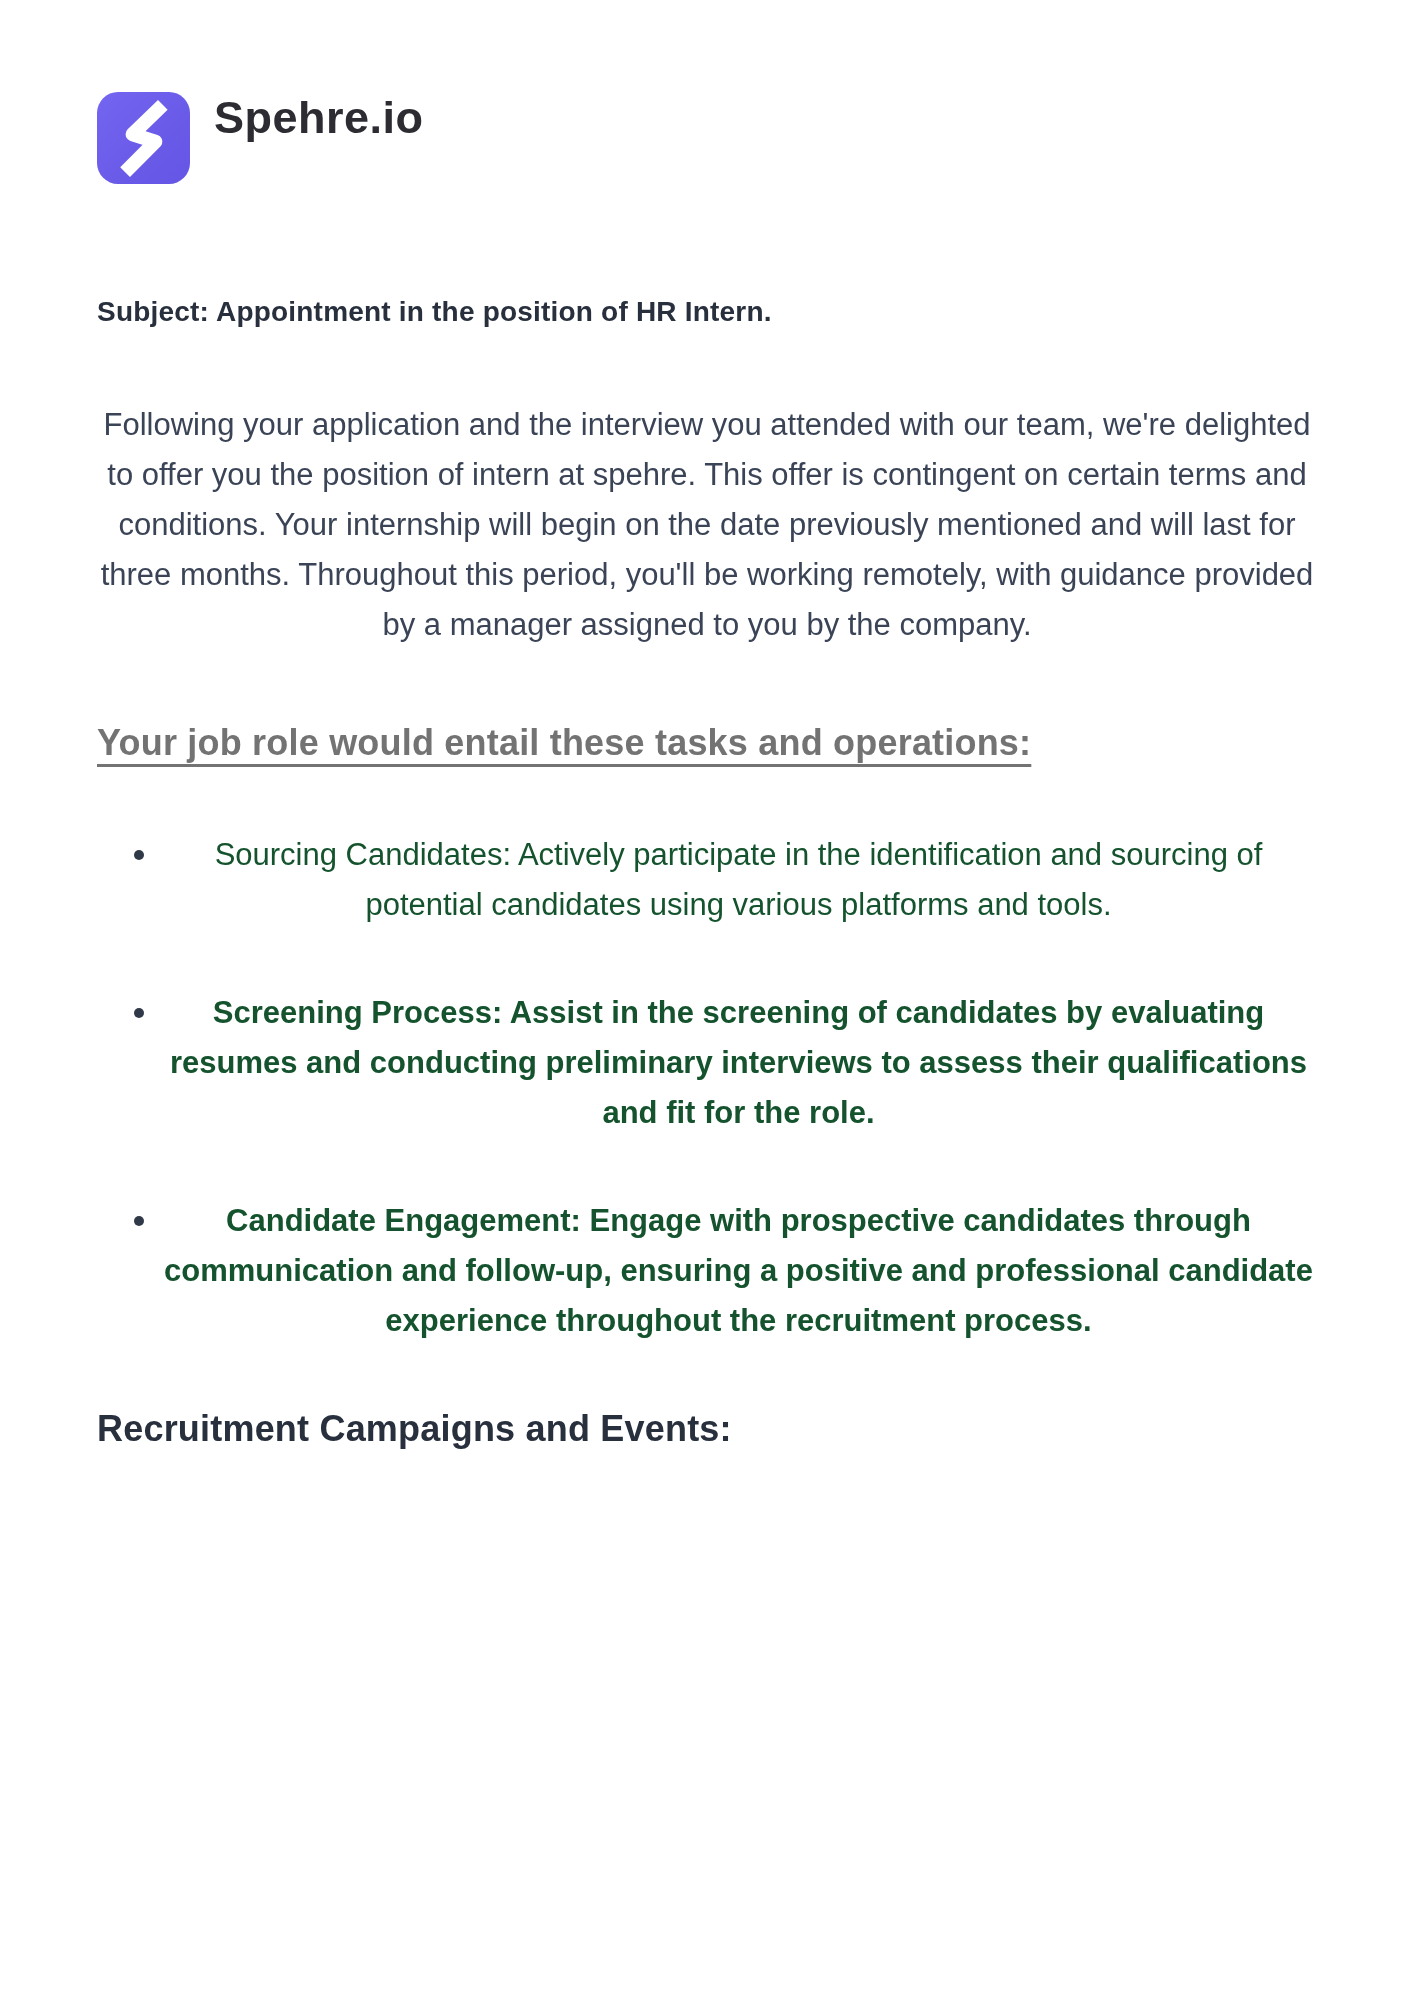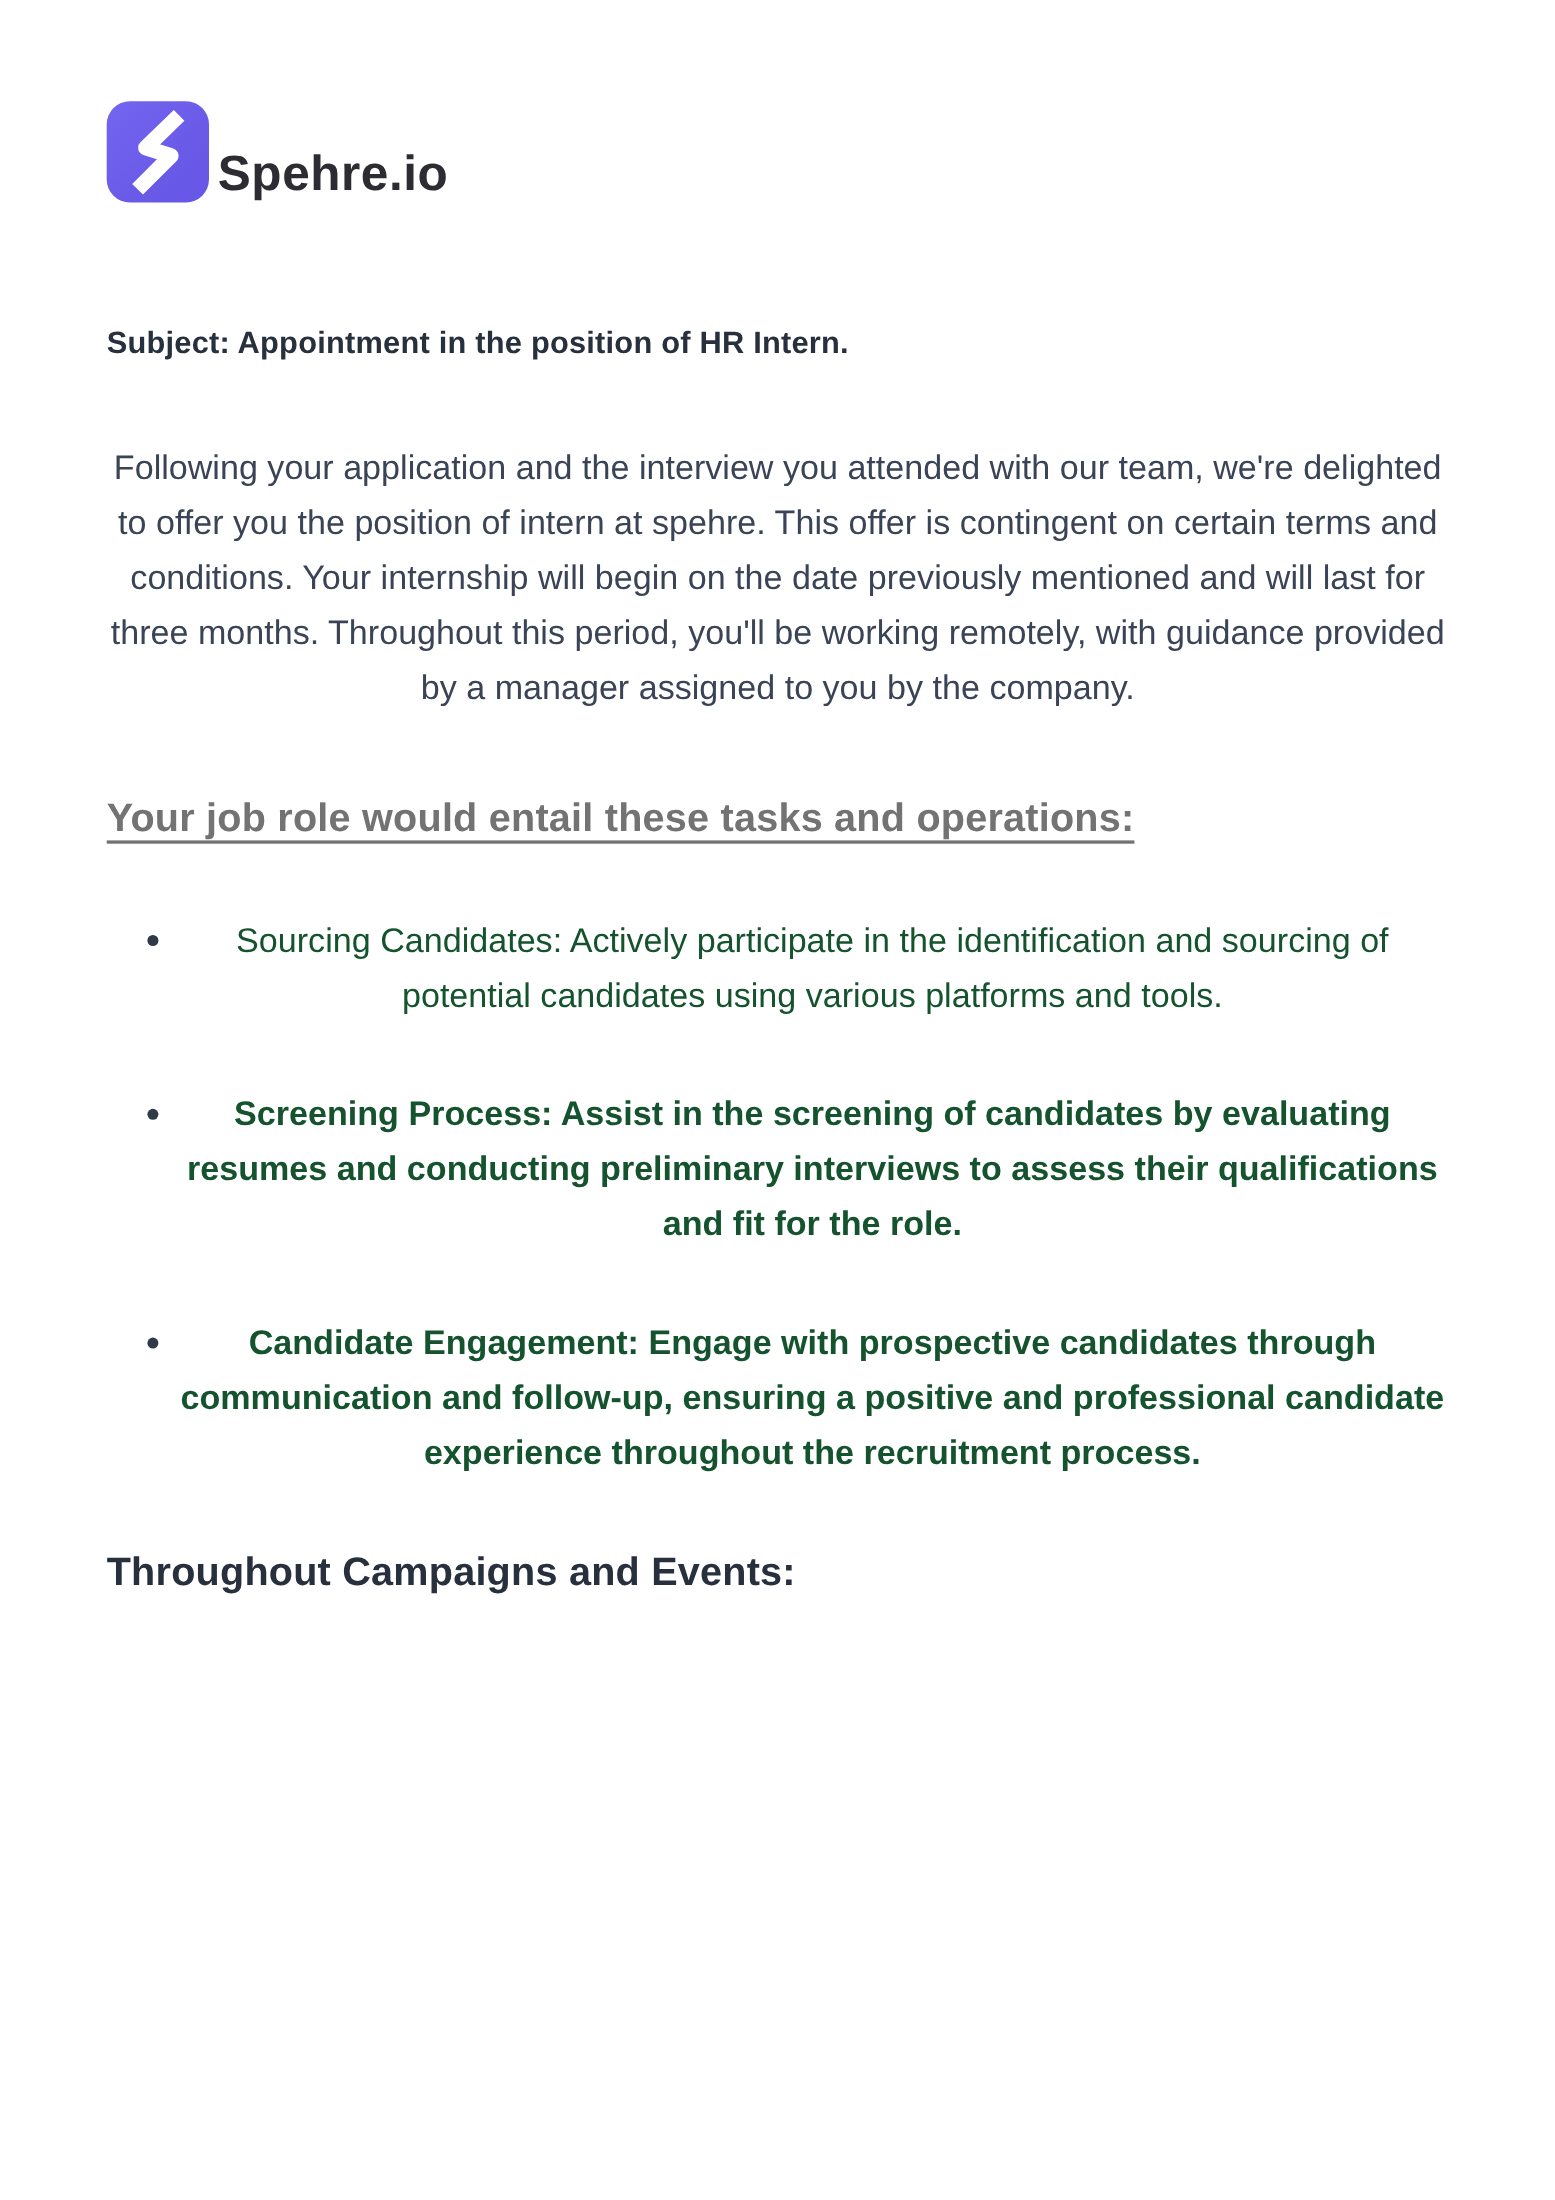--- a/index.html
+++ b/index.html
@@ -15,22 +15,22 @@
     overflow: hidden;
   }
   main.letter {
     padding: 92px 97px 0 97px;
     box-sizing: border-box;
   }
 
   
   .brand {
     display: flex;
-    align-items: flex-end;
-    gap: 8px;
+    align-items: flex-start;
+    gap: 24px;
     margin-bottom: 112px;
   }
   .logo-box {
     width: 93px;
     height: 92px;
     border-radius: 21px;
     background: linear-gradient(135deg, #7466f1 0%, #6a5ae8 60%, #6556e6 100%);
     display: flex;
     align-items: center;
     justify-content: center;
@@ -152,15 +152,15 @@
     <li>
       <span class="bullet-dot"></span>
       <span>Screening Process: Assist in the screening of candidates by evaluating resumes and conducting preliminary interviews to assess their qualifications and fit for the role.</span>
     </li>
     <li>
       <span class="bullet-dot"></span>
       <span>Candidate Engagement: Engage with prospective candidates through communication and follow-up, ensuring a positive and professional candidate experience throughout the recruitment process.</span>
     </li>
   </ul>
 
-  <h4 class="section-title campaigns">Throughout Campaigns and Events:</h4>
+  <h4 class="section-title campaigns">Recruitment Campaigns and Events:</h4>
 
 </main>
 
 </body></html>

